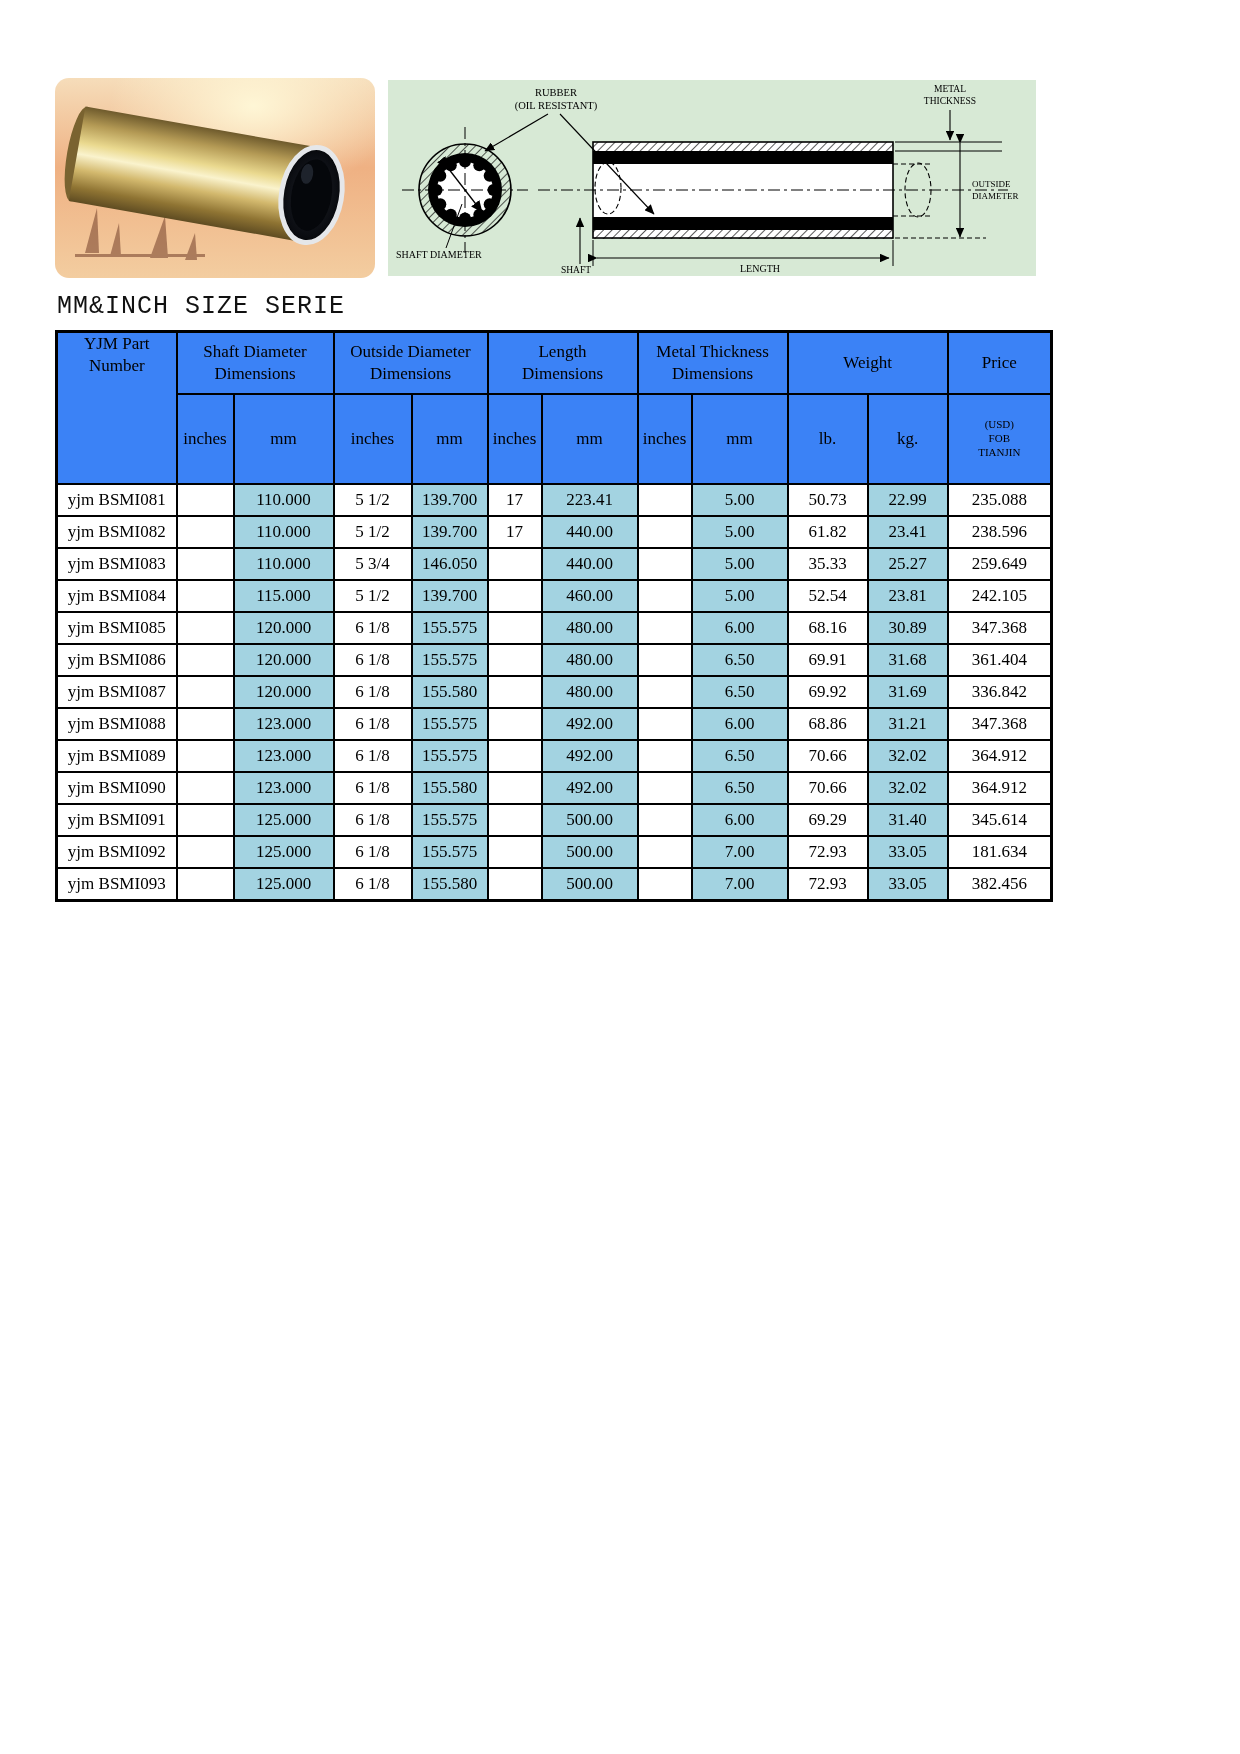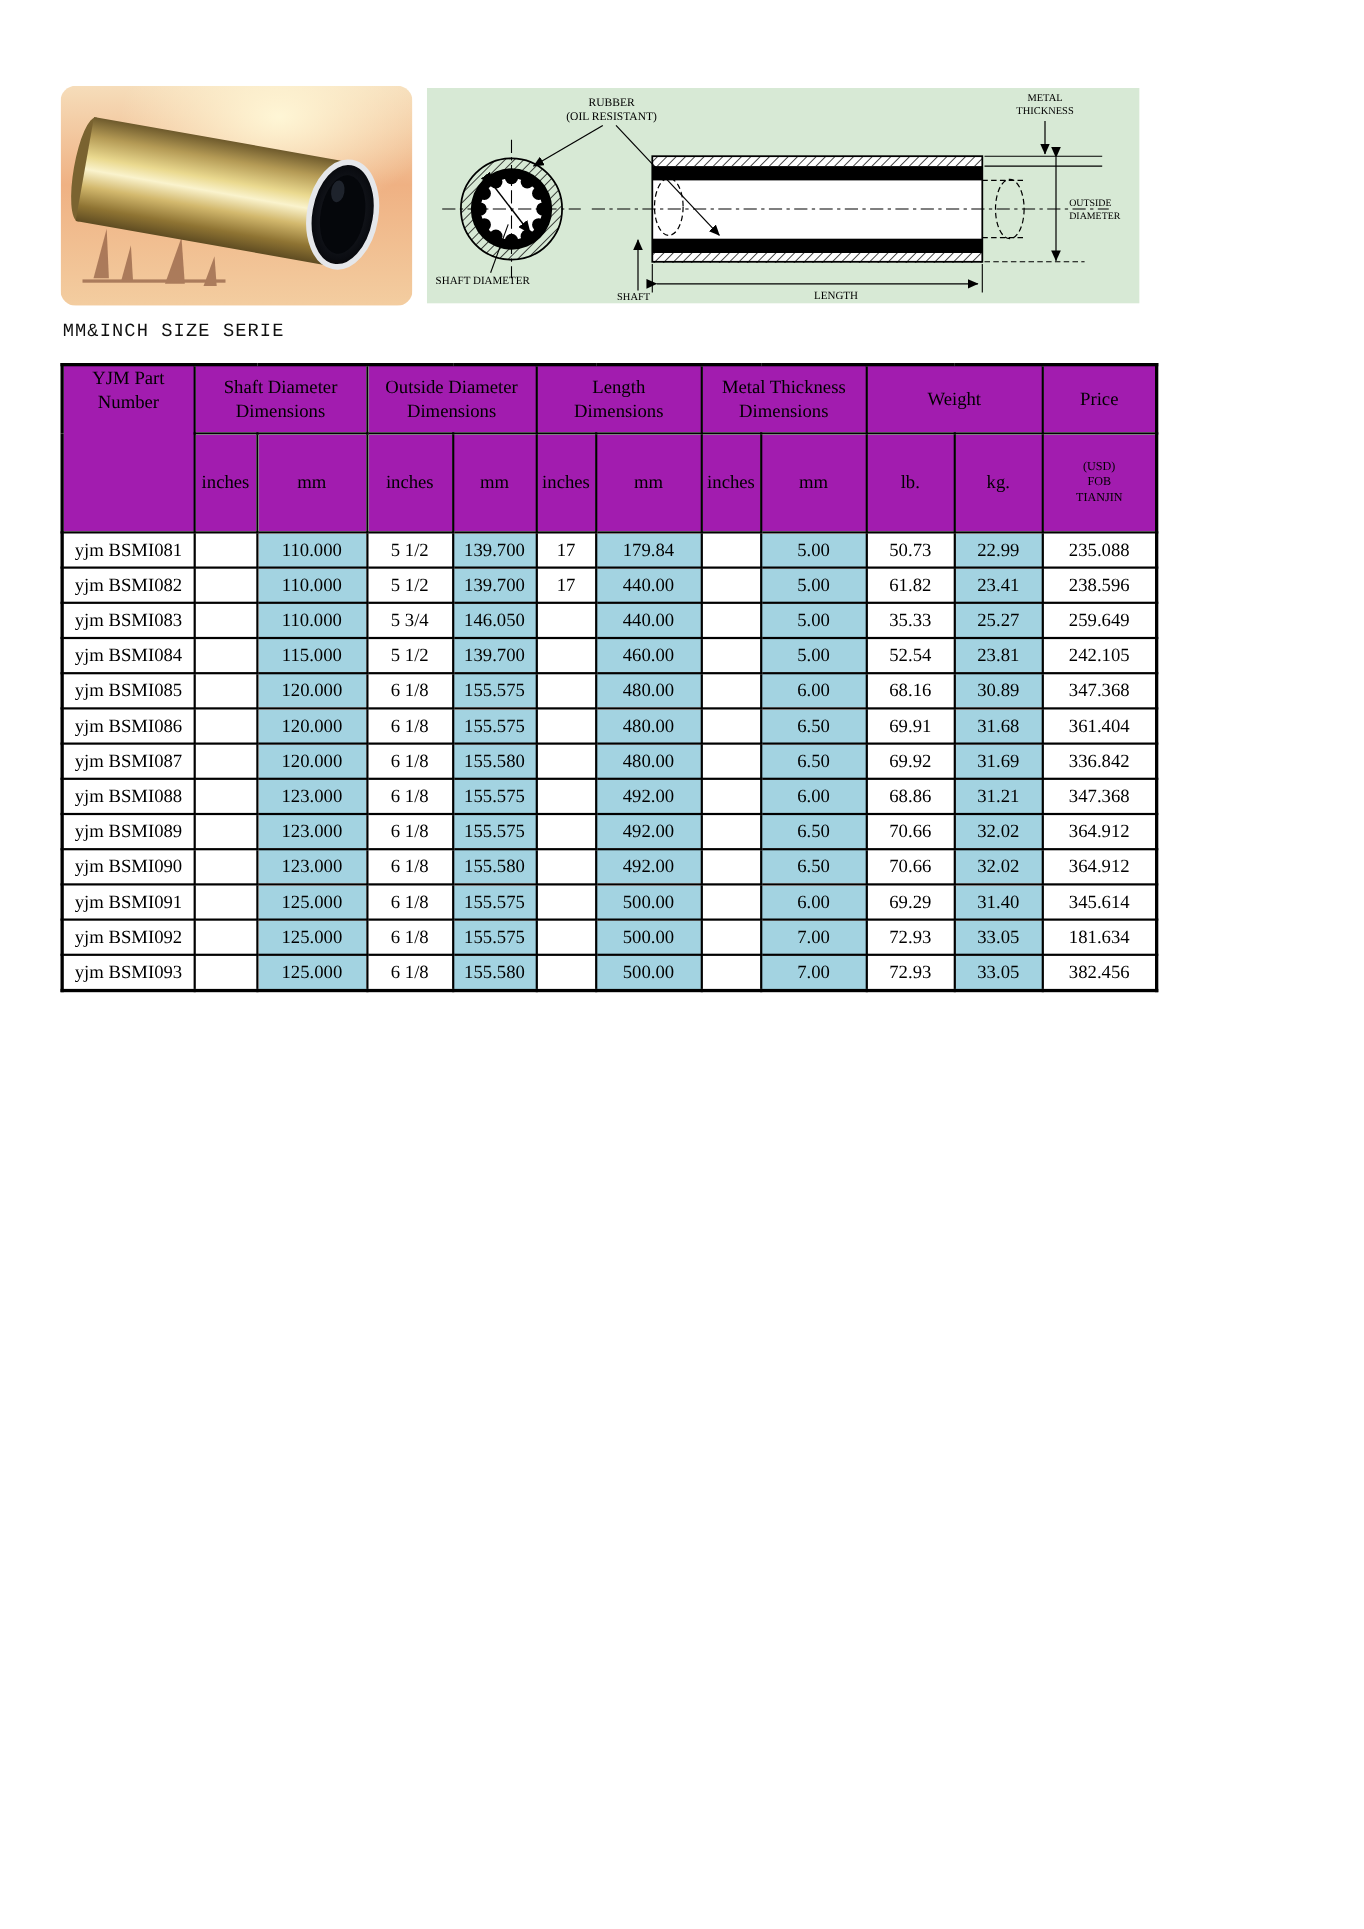--- a/index.html
+++ b/index.html
@@ -4,28 +4,28 @@
 <style>
   html,body{margin:0;padding:0;background:#ffffff;}
   .page{position:relative;width:1240px;height:1754px;background:#fff;overflow:hidden;
         font-family:"Liberation Serif",serif;color:#000;text-decoration:underline;}
   
   .photo{position:absolute;left:55px;top:78px;width:320px;height:200px;border-radius:14px;overflow:hidden;}
   
   .diagram{position:absolute;left:388px;top:80px;width:648px;height:196px;}
   
   .title{position:absolute;left:57px;top:292px;font-family:"Liberation Mono",monospace;
-         font-size:17px;letter-spacing:1px;color:#111;}
+         font-size:25px;letter-spacing:1px;color:#111;}
   
   .tbl-wrap{position:absolute;left:55px;top:330px;}
   table.size{border-collapse:collapse;table-layout:fixed;width:995px;font-size:17px;}
   table.size td,table.size th{border:2px solid #000;padding:0 3px;text-align:center;
         font-weight:normal;overflow:hidden;}
   table.size{border:3px solid #000;}
-  thead td,thead th{background:#a21caf;}
+  thead td,thead th{background:#3b82f6;}
   .pre{white-space:pre-line;line-height:1.3;}
   .hrow1 th{height:60px;}
   .hrow2 th{height:88px;}
   th.partHead{vertical-align:top;padding-top:7px;}
   td.c-part{text-align:left;padding-left:6px;}
   .blue{background:#a3d3e1;}
   tbody td{height:30px;background:#fff;}
   tbody td.blue{background:#a3d3e1;}
   .price-sub{font-size:11px;line-height:1.25;}
 </style>
@@ -221,21 +221,21 @@
         </tr>
       </thead>
       <tbody>
           <tr>
       <td class="c-part">yjm BSMI081</td>
       <td></td>
       <td class="blue">110.000</td>
       <td>5 1/2</td>
       <td class="blue">139.700</td>
       <td>17</td>
-      <td class="blue">179.84</td>
+      <td class="blue">223.41</td>
       <td></td>
       <td class="blue">5.00</td>
       <td>50.73</td>
       <td class="blue">22.99</td>
       <td>235.088</td>
     </tr>
           <tr>
       <td class="c-part">yjm BSMI082</td>
       <td></td>
       <td class="blue">110.000</td>

